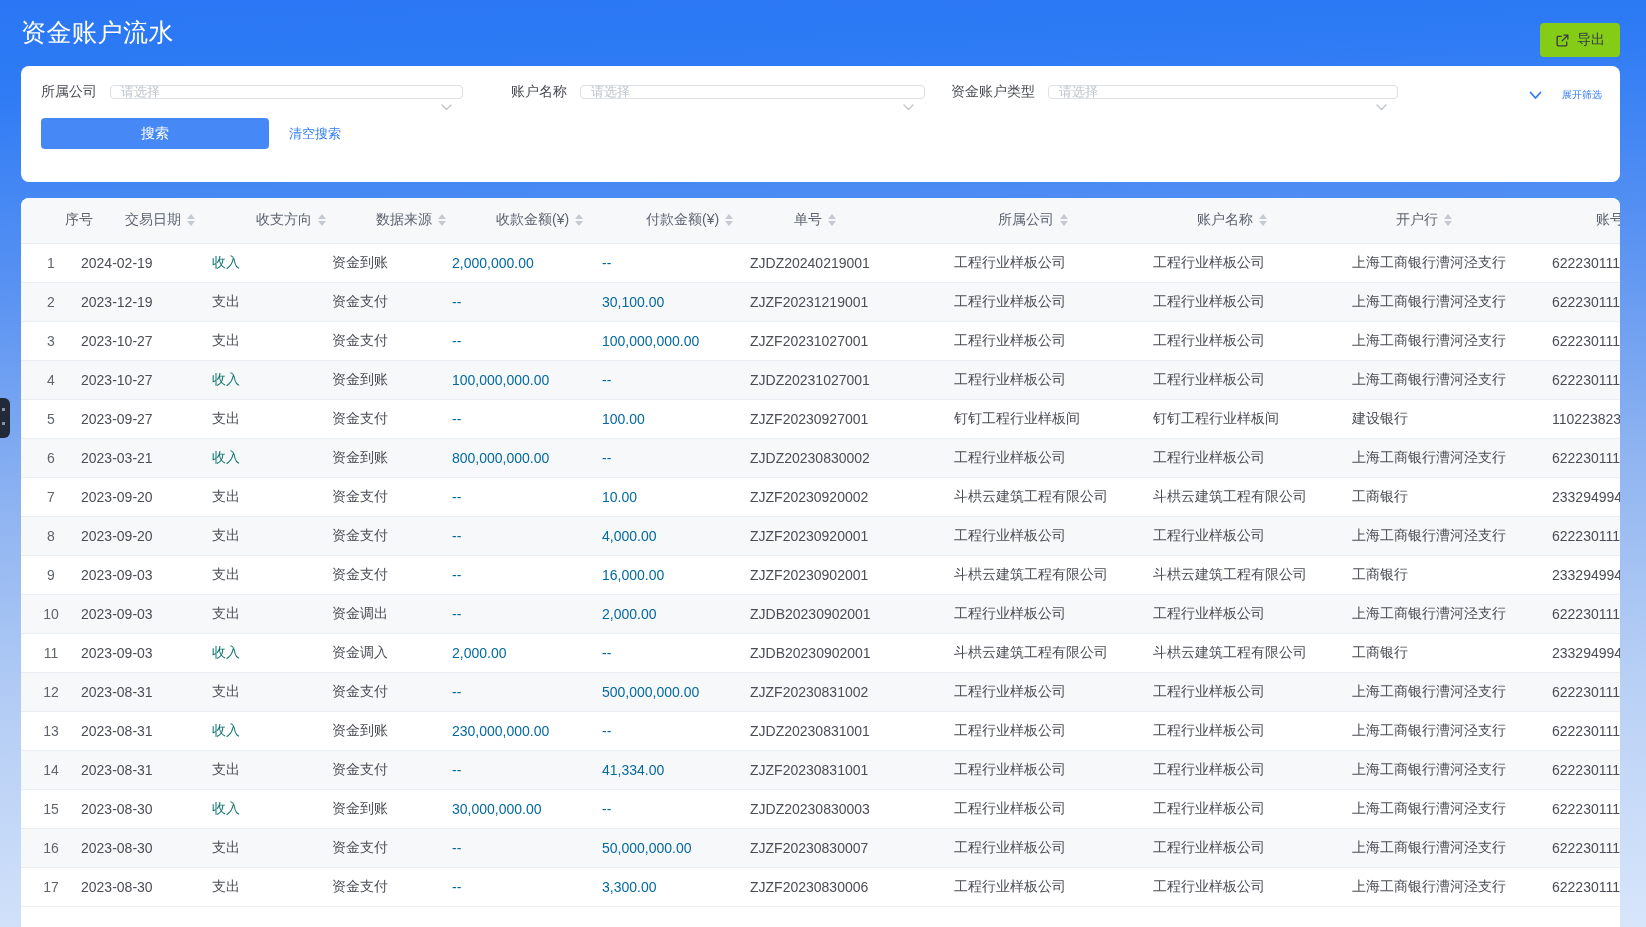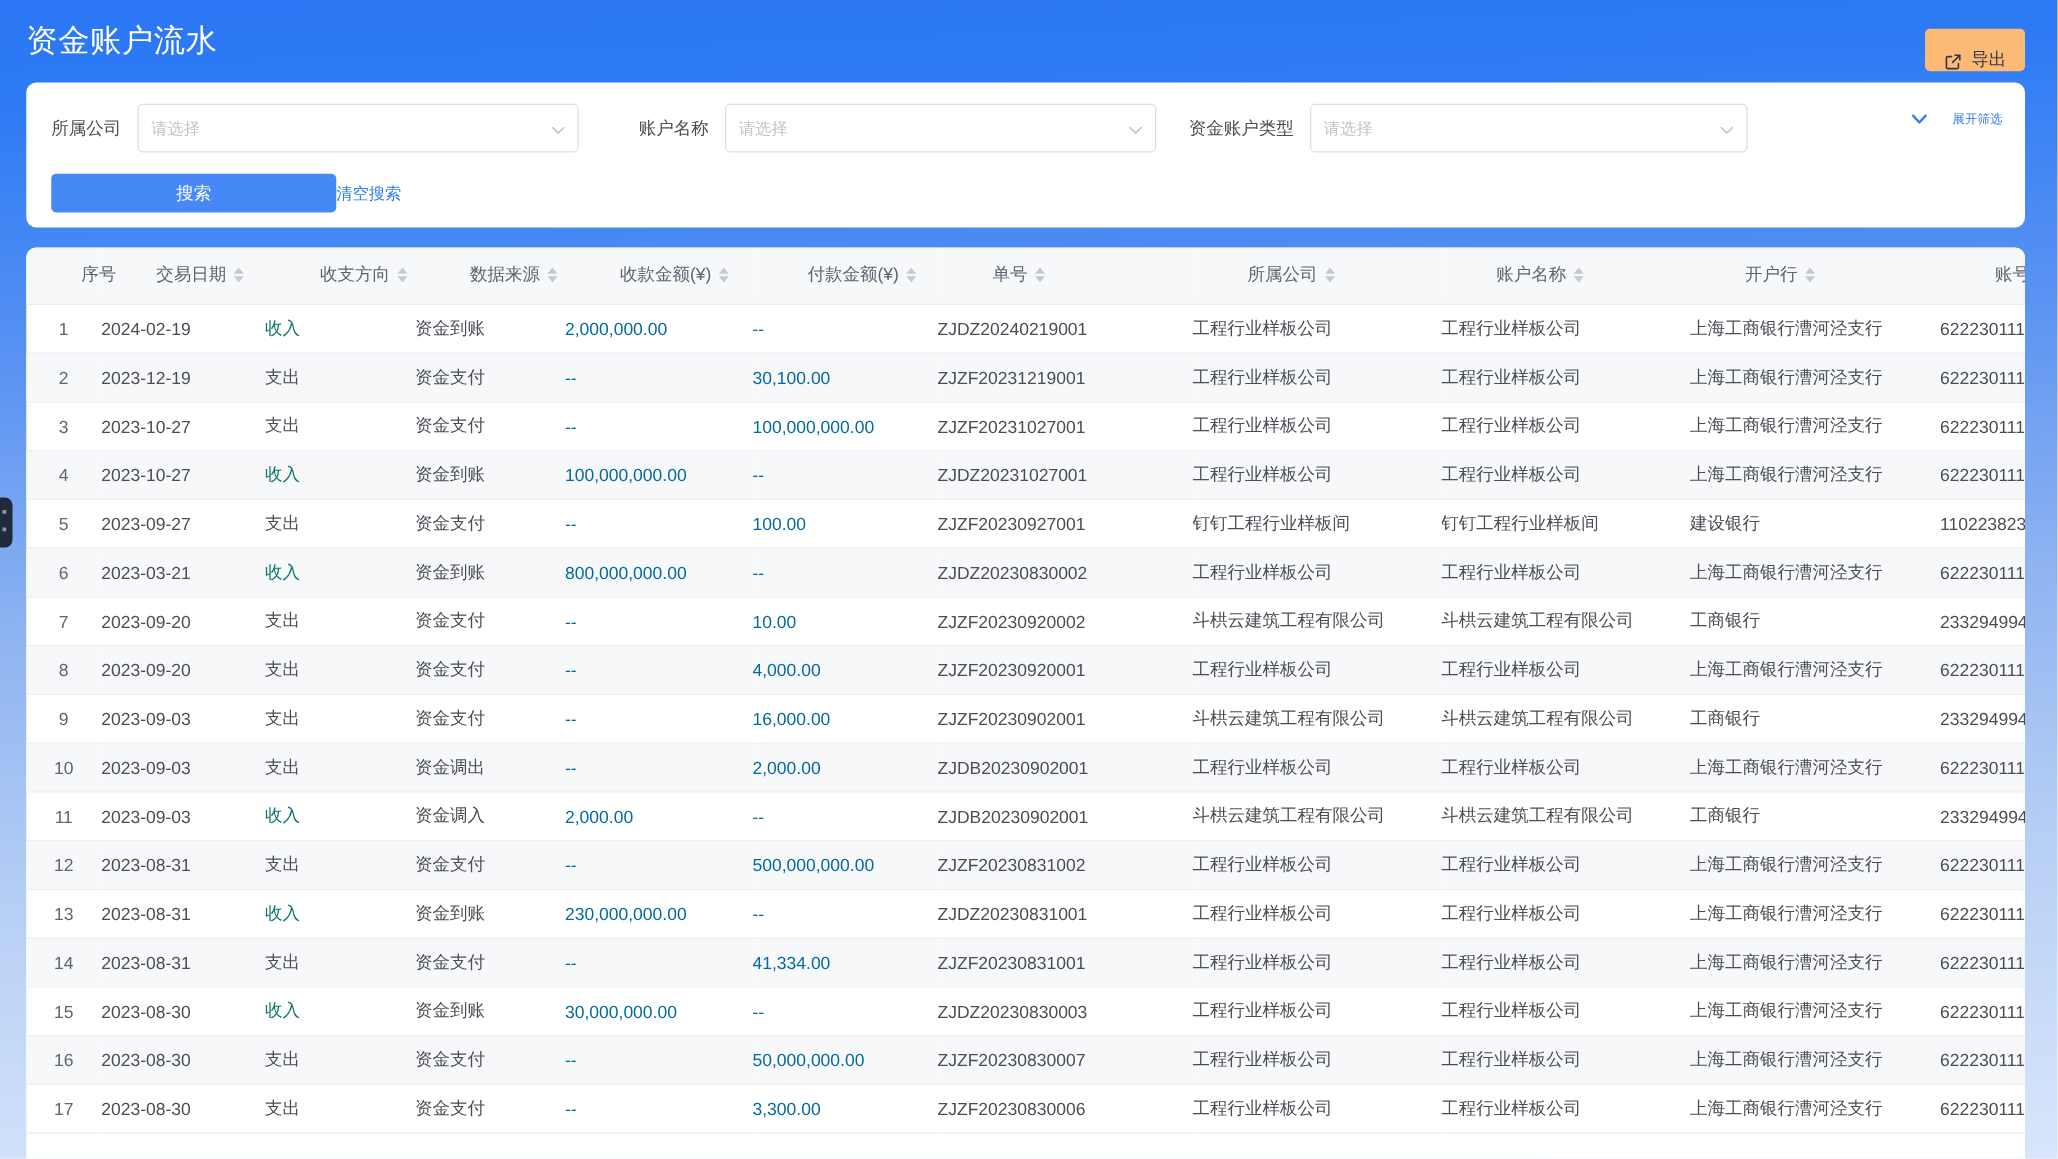--- a/index.html
+++ b/index.html
@@ -9,46 +9,46 @@
     background:linear-gradient(178deg,#2a76f4 0%,#2e7bf5 9%,#5a93f2 30%,#8fb4f1 52%,#b7cff5 74%,#d8e6fb 100%);
     position:relative;
     color:#4a4d55;
   }
   .page-title {
     position:absolute; left:21px; top:16px;
     color:#fff; font-size:25px; font-weight:normal; letter-spacing:.5px;
   }
   .export-btn {
     position:absolute; top:23px; right:26px; height:34px;
-    background:#fdba74; border:none; border-radius:4px; padding:0 15px;
-    display:flex; align-items:flex-end; gap:7px;
+    background:#84cc16; border:none; border-radius:4px; padding:0 15px;
+    display:flex; align-items:center; gap:7px;
     font-size:14px; color:#353a42; cursor:pointer;
     font-family:inherit;
   }
   .filter-card {
     position:absolute; left:21px; right:26px; top:66px; height:116px;
     background:#fff; border-radius:8px; padding:17px 18px 0 20px;
   }
   .filter-row { display:flex; align-items:center; position:relative; }
   .f-label { font-size:14px; color:#4a4d55; margin-right:13px; white-space:nowrap; }
   .f-select {
-    height:39px; border:1px solid #dcdfe6; border-radius:4px; background:#fff;
+    height:14px; border:1px solid #dcdfe6; border-radius:4px; background:#fff;
     display:flex; align-items:center; padding:0 10px; position:relative; cursor:pointer;
   }
   .f-select .ph { font-size:13px; color:#bfc4cc; }
   .f-select .chev { position:absolute; right:10px; top:11px; }
   .sel-1 { width:353px; margin-right:48px; }
   .sel-2 { width:345px; margin-right:26px; }
   .sel-3 { width:350px; }
   .expand-link {
     position:absolute; right:0; top:5px;
     display:flex; align-items:center; gap:20px;
     color:#2f7cf6; font-size:10px; cursor:pointer; white-space:nowrap;
   }
-  .btn-row { margin-top:17px; display:flex; align-items:center; }
+  .btn-row { margin-top:17px; display:flex; align-items:center;gap:20px; }
   .search-btn {
     width:228px; height:31px; background:#4788f7; color:#fff; border:none;
     border-radius:4px; font-size:14px; cursor:pointer; font-family:inherit;
   }
   .clear-link { color:#2f7cf6; font-size:13px; cursor:pointer; }
 
   .table-card {
     position:absolute; left:21px; right:26px; top:198px; bottom:-10px;
     background:#fff; border-radius:8px 8px 0 0; overflow:hidden;
   }

